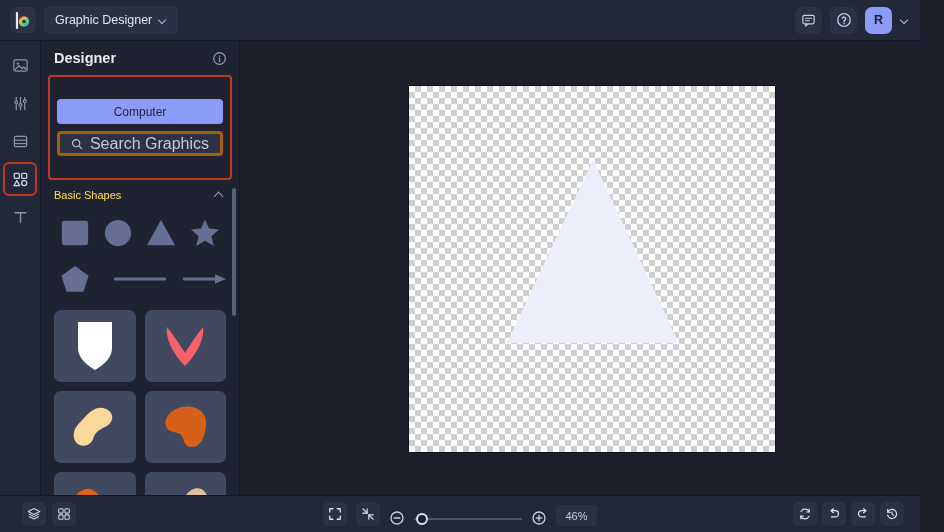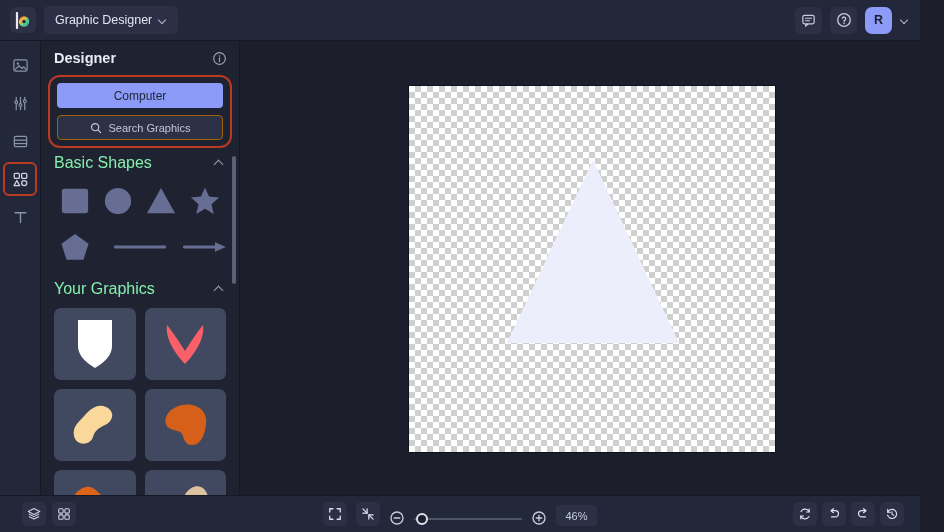--- a/index.html
+++ b/index.html
@@ -133,56 +133,56 @@
     padding: 0 12px 0 13px;
   }
   .panel-title {
     color: #e9ebf4; font-size: 14.5px; font-weight: 600;
   }
   .panel-head .info { margin-left: auto; cursor: pointer; }
 
   .hl-box {
     margin: 0 7px;
     border: 2px solid #bb3a22;
-    border-radius: 12px;
-    padding: 6px 7px;
+    border-radius: 4px;
+    padding: 22px 7px;
     display: flex; flex-direction: column; gap: 7px;
   }
   .btn-primary {
     height: 25px;
     border-radius: 4px;
     background: #8c9bf7;
     color: #1f2333;
     font-size: 12px;
     display: flex; align-items: center; justify-content: center;
     cursor: pointer;
   }
   .btn-search {
     height: 25px;
     border-radius: 4px;
     background: #2c3145;
-    border: 1px solid #a16207;
+    border: 3px solid #a16207;
     color: #c3c8da;
-    font-size: 11px;
+    font-size: 16px;
     display: flex; align-items: center; justify-content: center; gap: 7px;
     cursor: pointer;
   }
 
   .scroll-area {
     flex: 1;
     overflow: hidden;
     position: relative;
     padding: 0 0 0 0;
   }
   .sec-head {
     height: 30px;
     display: flex; align-items: center;
     padding: 0 16px 0 13px;
-    color: #86efac;
-    font-size: 16px;
+    color: #fde047;
+    font-size: 11px;
     cursor: pointer;
   }
   .caret-up {
     margin-left: auto;
     width: 8px; height: 8px; position: relative;
   }
   .caret-up::after {
     content:""; position:absolute; left:0; top:2px;
     width:6px; height:6px;
     border-left:1.4px solid #9aa0ba; border-top:1.4px solid #9aa0ba;
@@ -474,24 +474,20 @@
               </svg>
           </div>
           <div class="shape-cell">
             <svg width="44" height="14" viewBox="0 0 44 14">
               <rect x="0" y="5.6" width="34" height="2.8" rx="1.2" fill="#666e93"></rect>
               <path d="M32 2.2 L43 7 L32 11.8 Z" fill="#666e93"></path>
             </svg>
           </div>
         </div>
 
-        <div class="sec-head">
-          <span>Your Graphics</span>
-          <span class="caret-up"></span>
-        </div>
         <div class="gfx-grid">
           <div class="gfx-cell">
             <svg width="42" height="52" viewBox="0 0 42 52">
               <path d="M4 2 H38 V28 Q38 40 21 50 Q4 40 4 28 Z" fill="#ffffff"></path>
             </svg>
           </div>
           <div class="gfx-cell">
             <svg width="50" height="50" viewBox="0 0 50 50">
               <path d="M7 6 C5 16 12 32 25 45 C38 32 45 16 43 6 C38 12 30 24 25 32 C20 24 12 12 7 6 Z" fill="#f9606a"></path>
             </svg>

